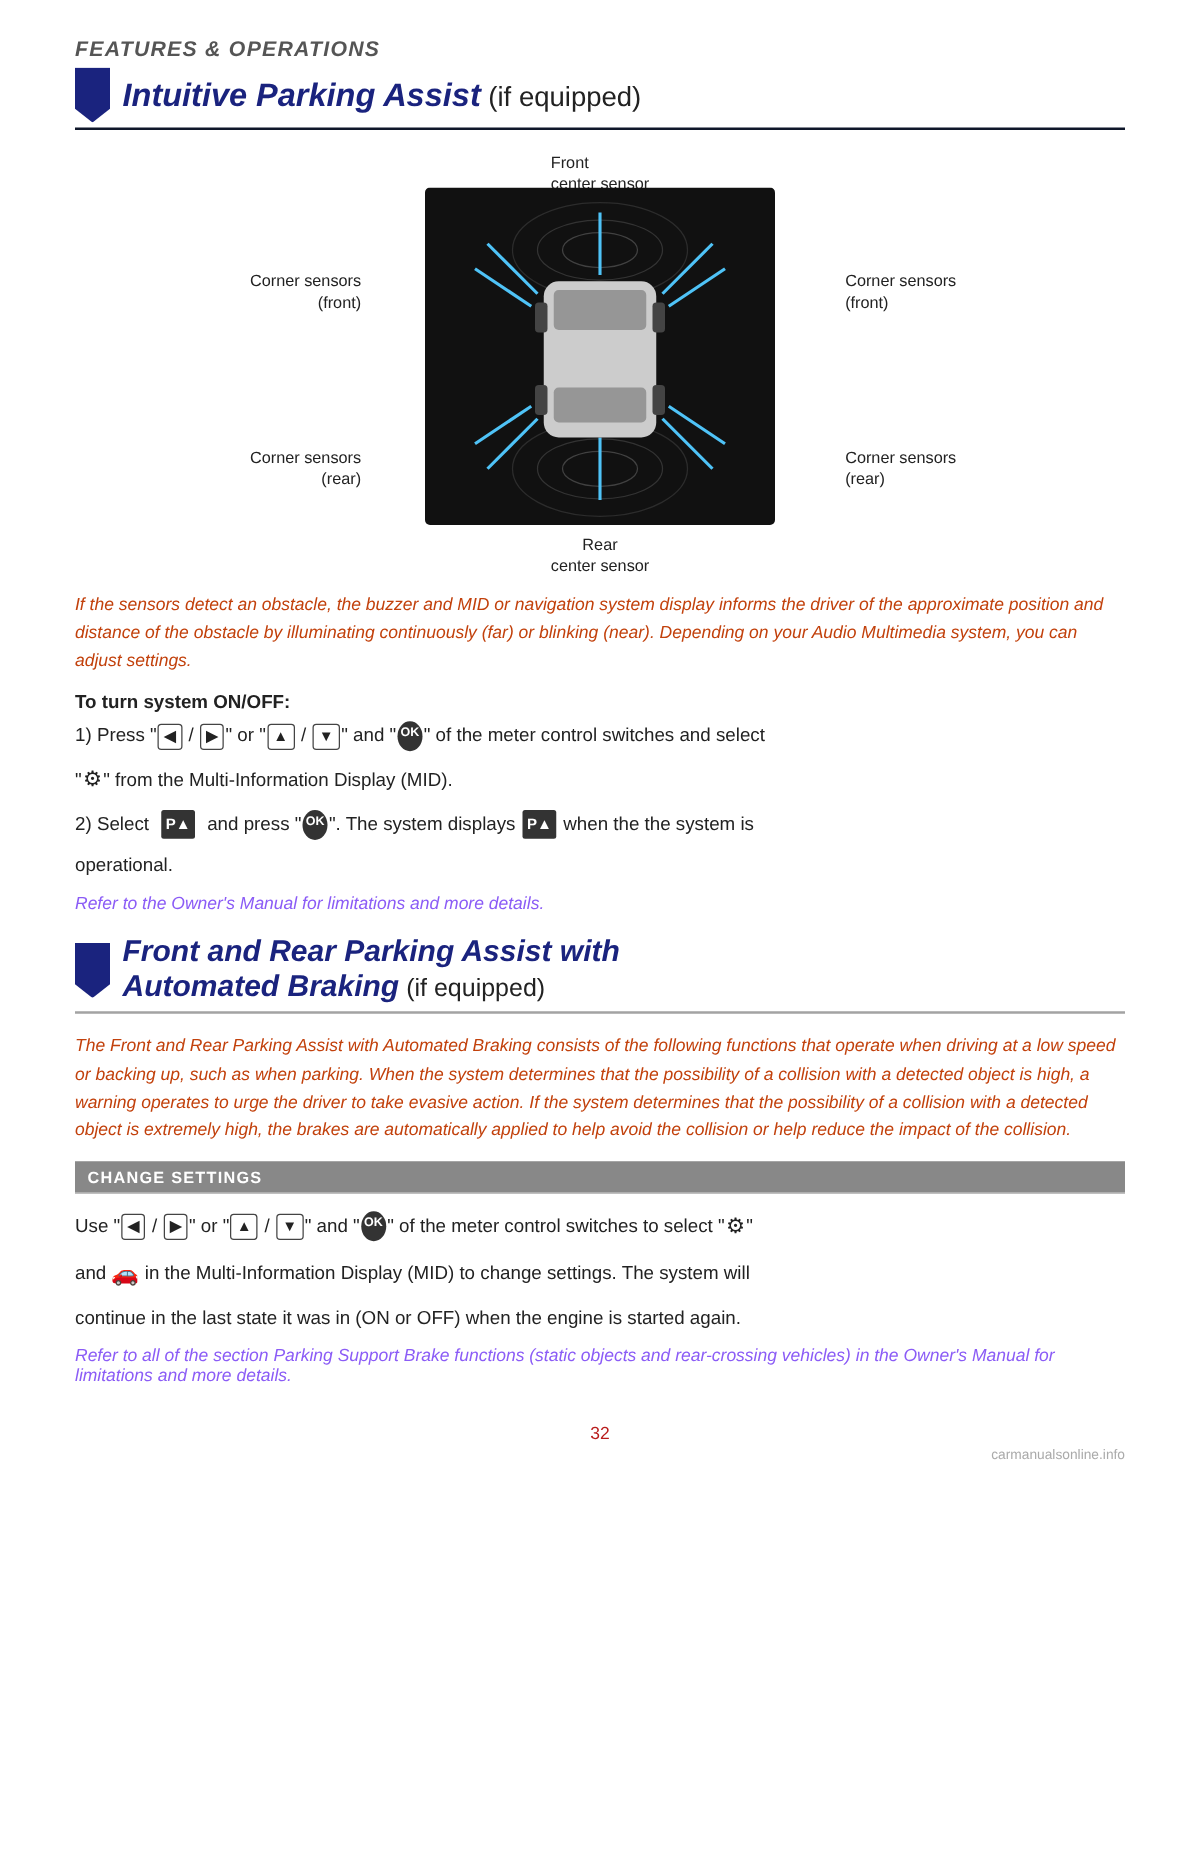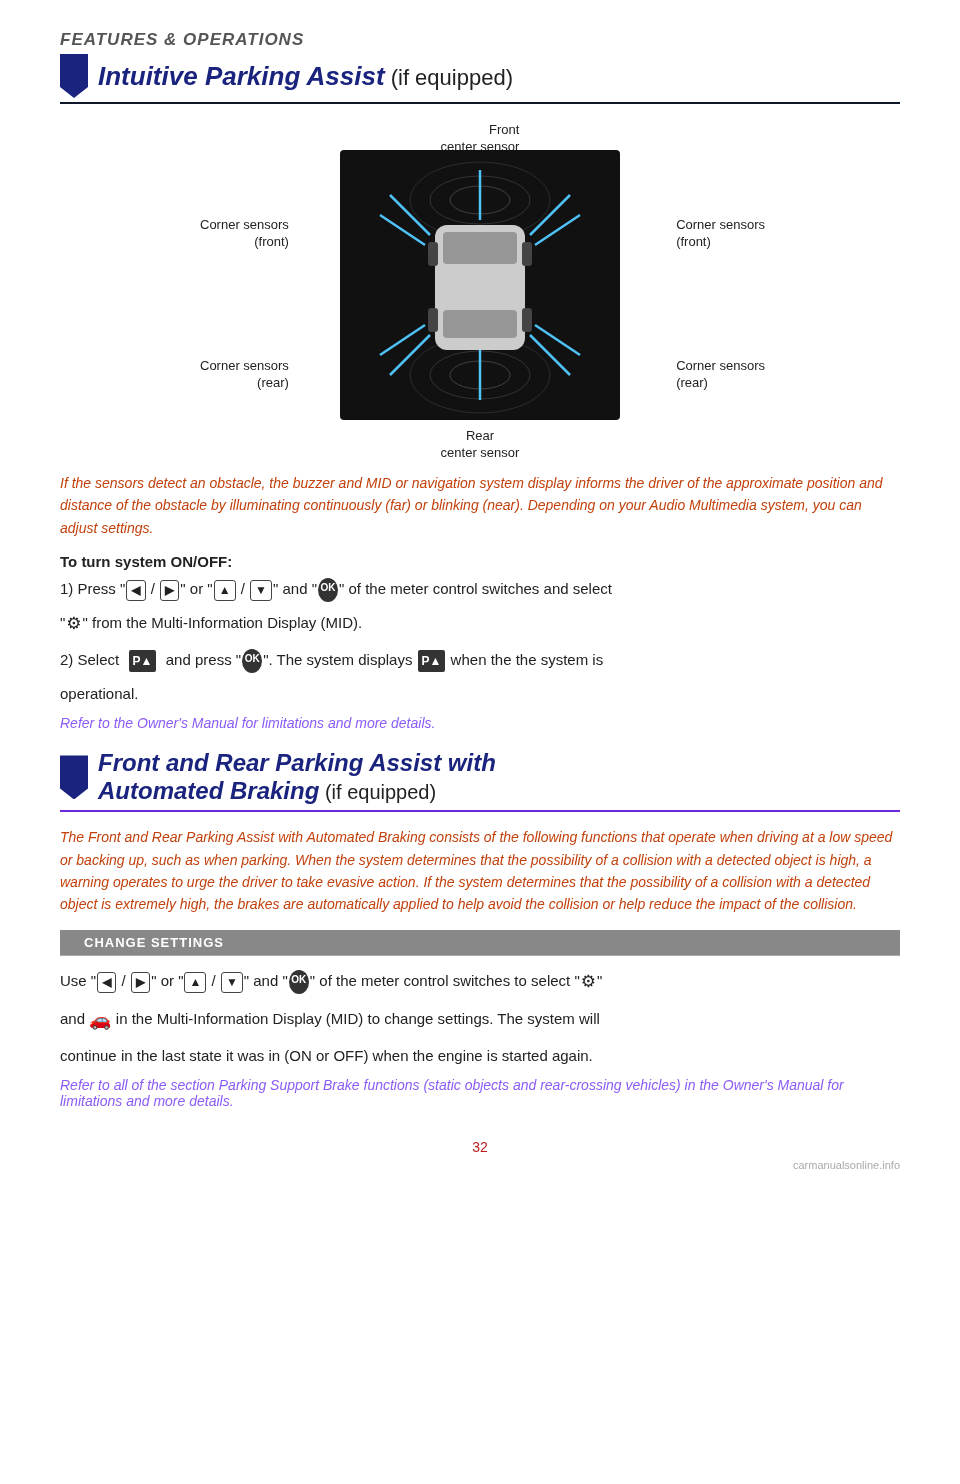--- a/index.html
+++ b/index.html
@@ -69,21 +69,21 @@
       font-size: 14px;
       margin-bottom: 18px;
       color: #8b5cf6;
     }
     .change-settings-bar {
       background: #888;
       color: #fff;
       font-size: 13px;
       font-weight: bold;
       letter-spacing: 1px;
-      padding: 5px 24px;
+      padding: 5px 10px;
       display: inline-block;
       margin-bottom: 0;
       width: 100%;
     }
     .change-settings-line {
       border-bottom: 1px solid #aaa;
       margin-bottom: 12px;
     }
     .page-number {
       text-align: center;
@@ -136,21 +136,21 @@
       font-weight: bold;
       font-size: 12px;
       padding: 1px 4px;
       border-radius: 2px;
       vertical-align: middle;
       margin: 0 1px;
     }
     .section2-title-bar {
       display: flex;
       align-items: center;
-      border-bottom: 2px solid #6d28d9;
+      border-bottom: 2px solid #a3a3a3;
       margin-bottom: 14px;
       padding-bottom: 4px;
     }
     .section2-title {
       font-size: 24px;
       font-weight: bold;
       font-style: italic;
       color: #1a237e;
       line-height: 1.2;
     }
@@ -181,21 +181,21 @@
 <div class="section-title-bar">
   <div class="blue-flag"></div>
   <div class="section-title">
     <span>Intuitive Parking Assist</span><span class="normal"> (if equipped)</span>
   </div>
 </div>
 
 
 <div class="diagram-wrapper">
 
-  <div style="position:absolute; top:0; left:50%; transform:translateX(-50%); text-align:right; font-size:13px; color:#222; line-height:1.3;">
+  <div style="position:absolute; top:0; left:50%; transform:translateX(-50%); text-align:left; font-size:13px; color:#222; line-height:1.3;">
     <span style="white-space:pre;">Front
 center sensor</span>
   </div>
   <div style="position:absolute; top:95px; left:100px; text-align:right; font-size:13px; color:#222; line-height:1.3;">
     <span style="white-space:pre;">Corner sensors
 (front)</span>
   </div>
   <div style="position:absolute; top:95px; right:95px; text-align:left; font-size:13px; color:#222; line-height:1.3;">
     <span style="white-space:pre;">Corner sensors
 (front)</span>

